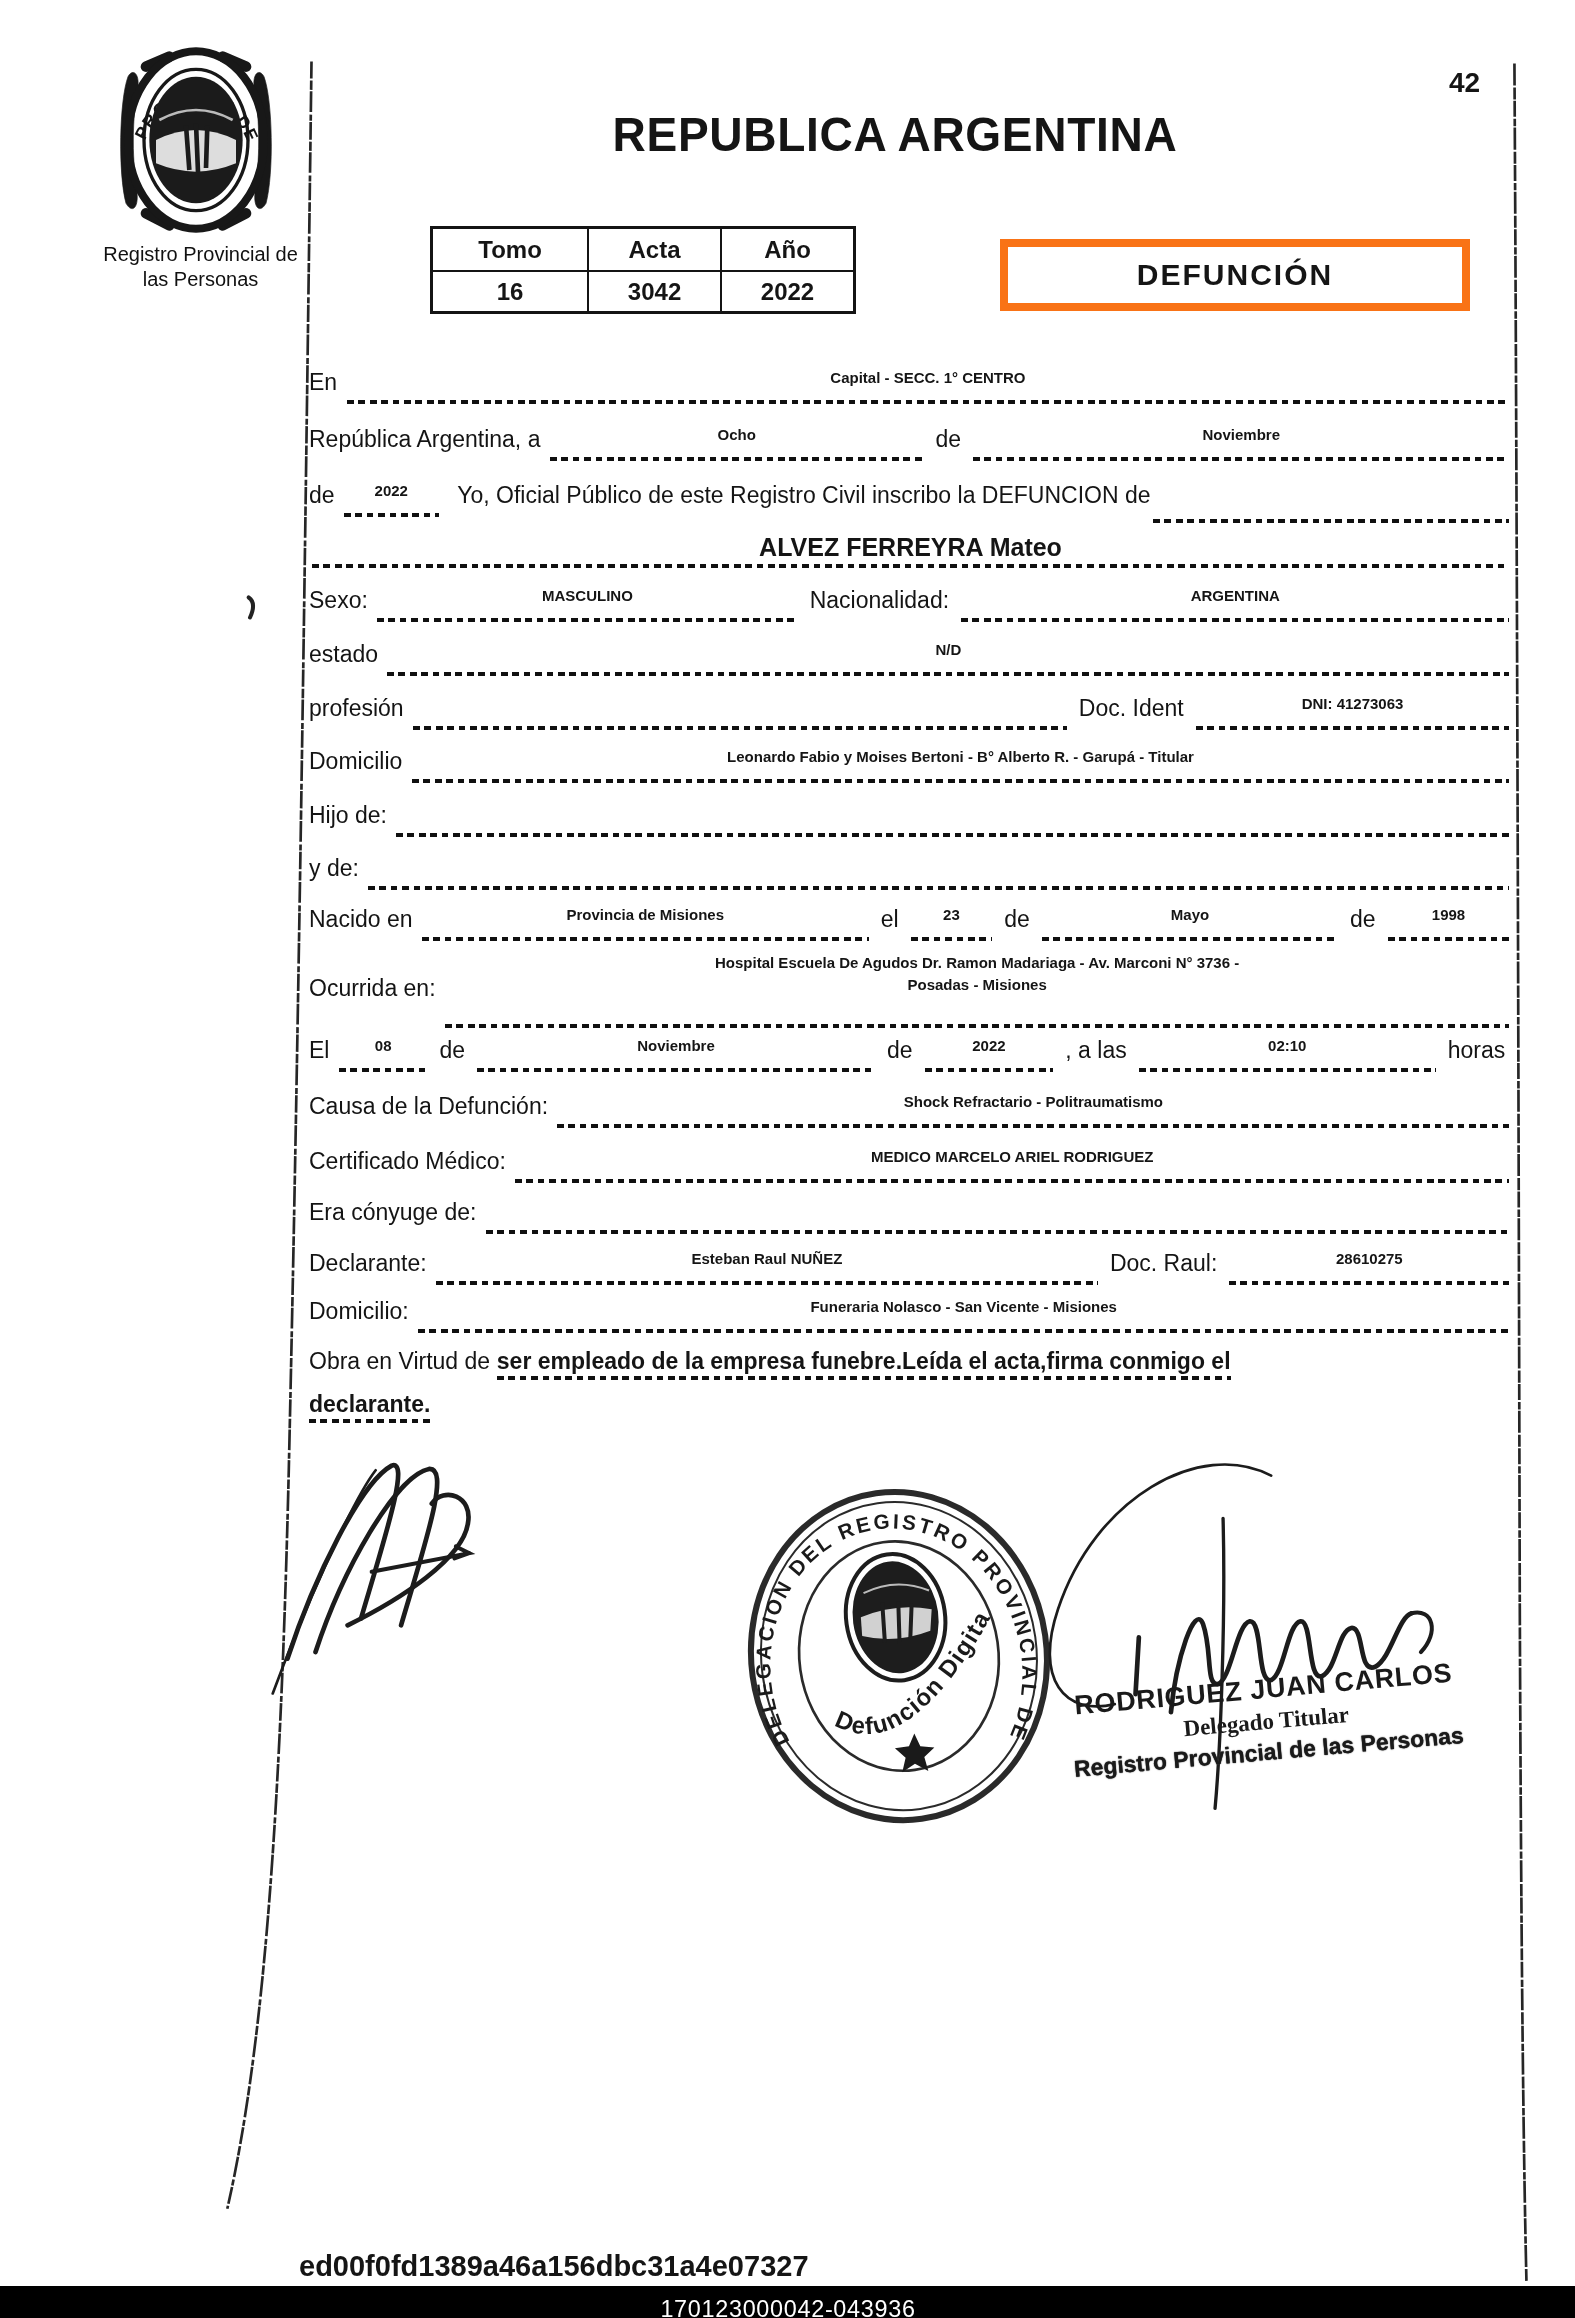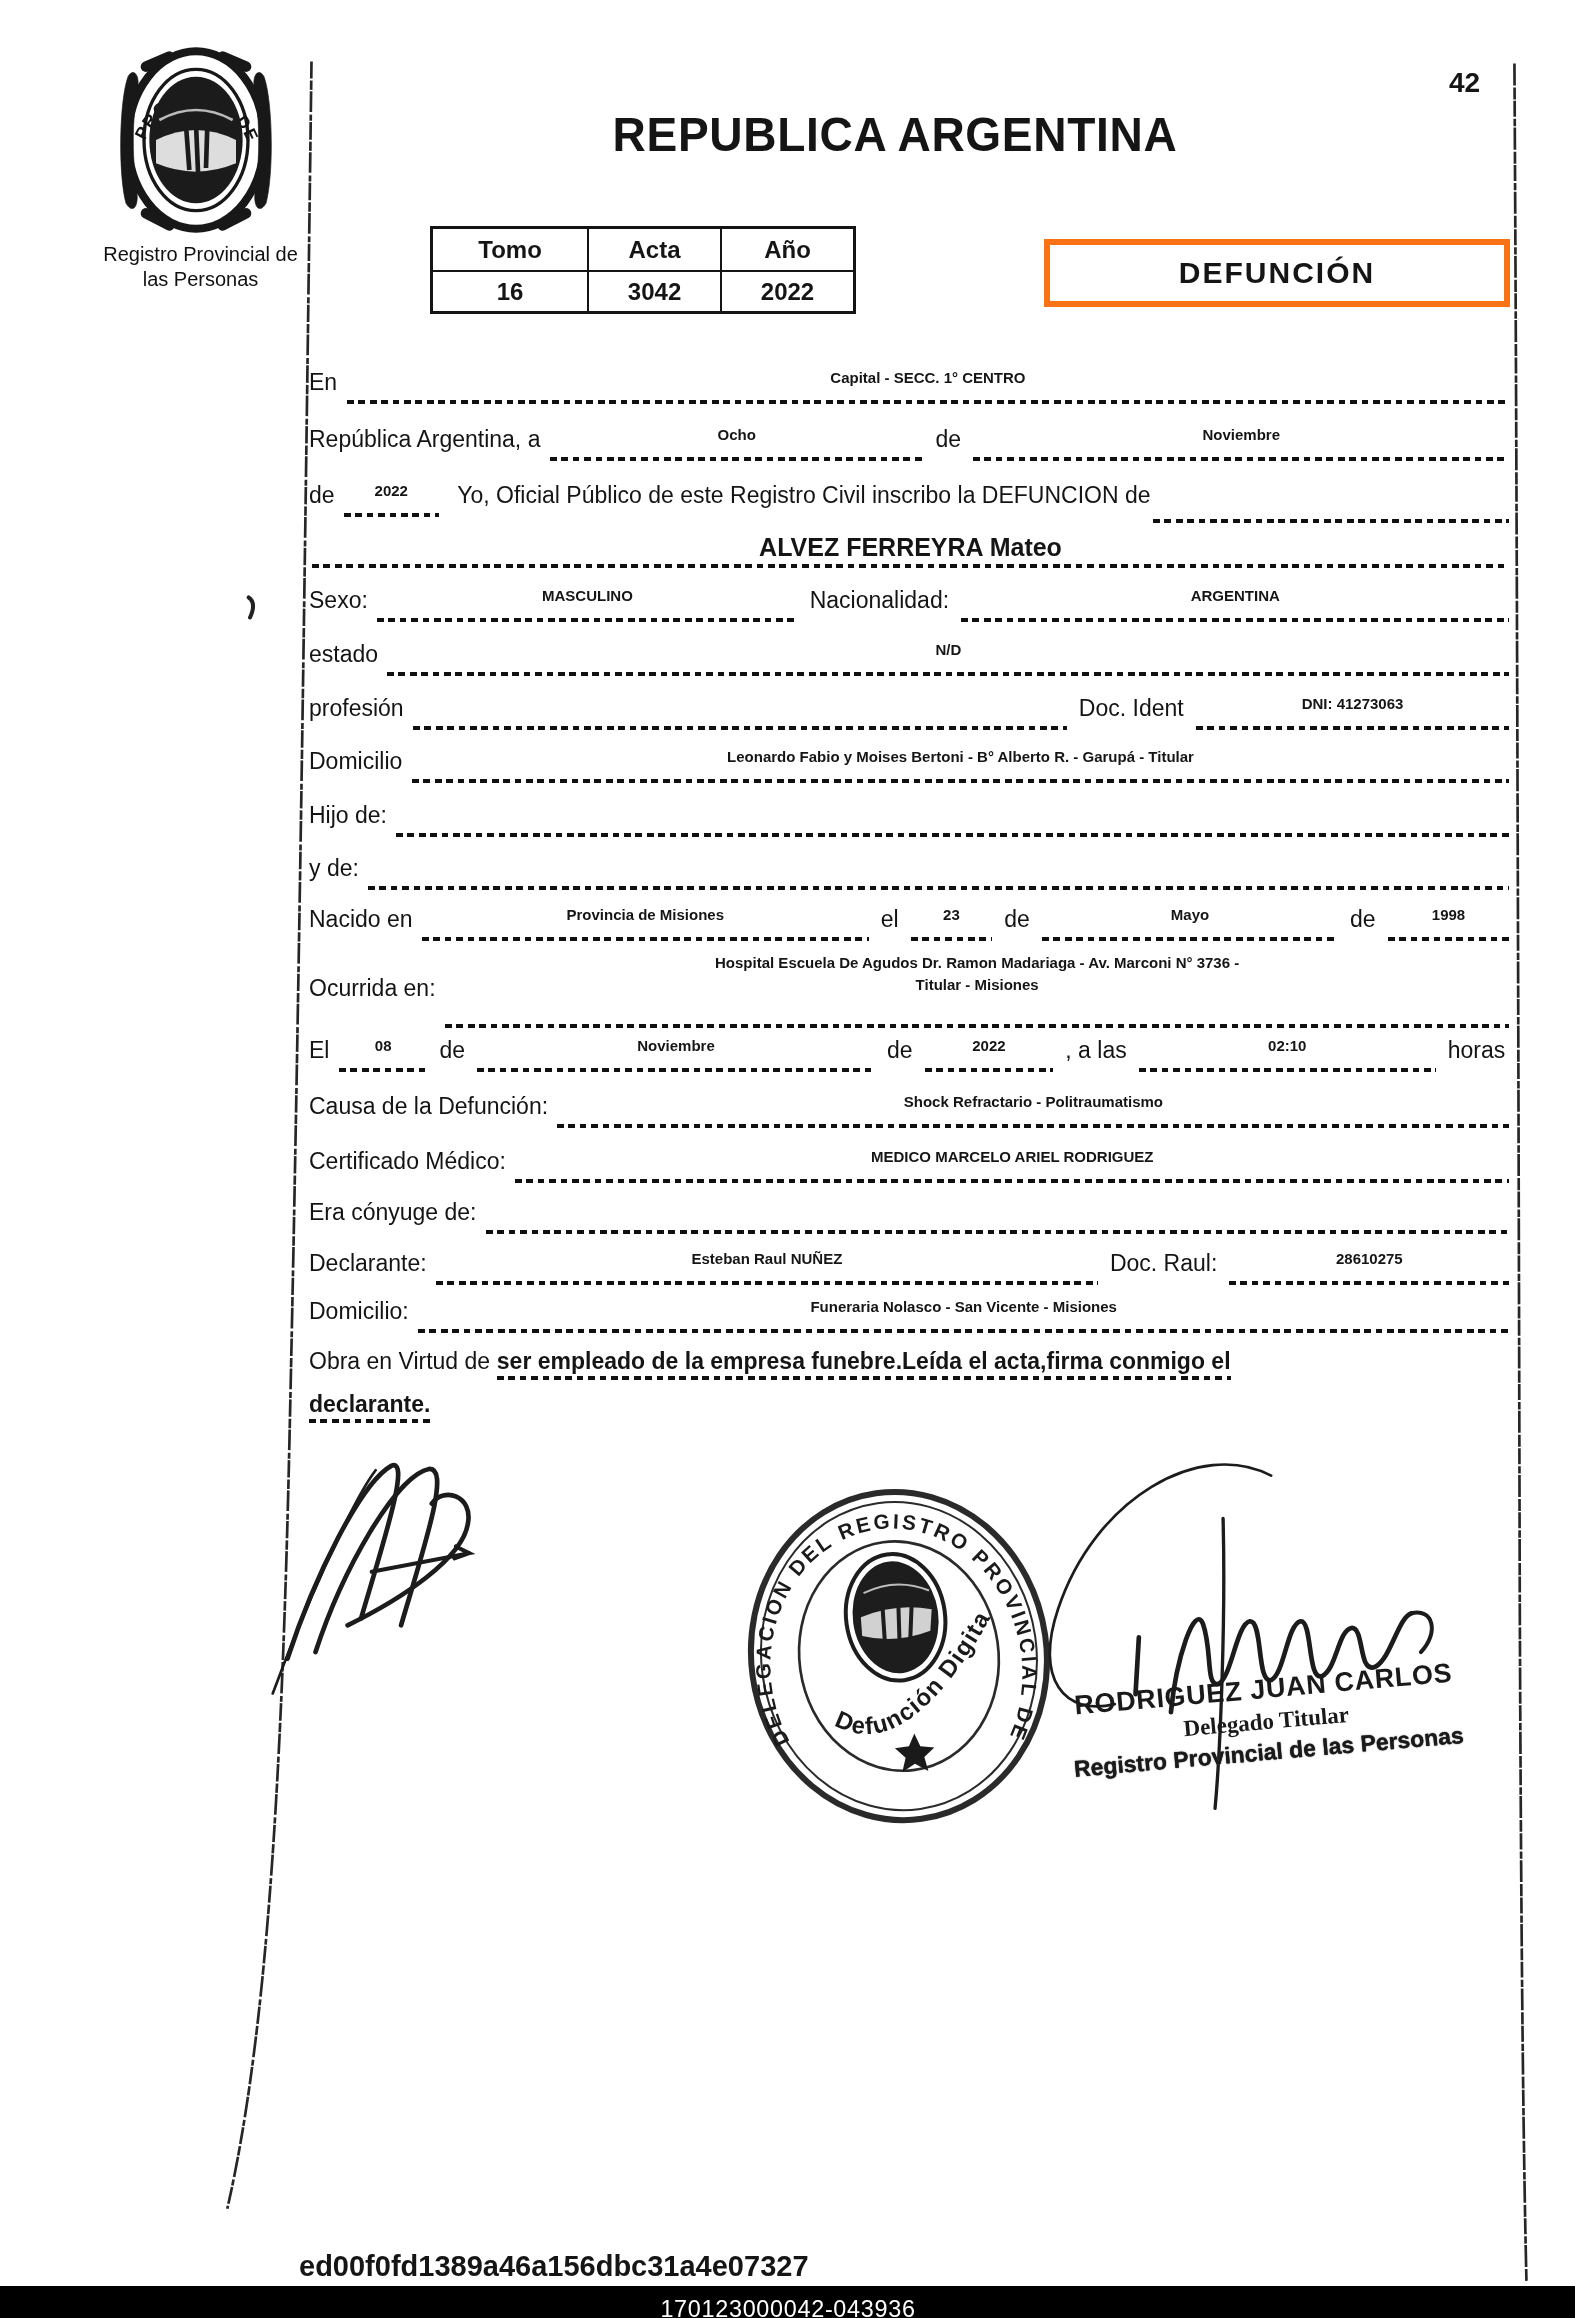--- a/index.html
+++ b/index.html
@@ -10,22 +10,22 @@
   #org-name{left:80px;top:242px;width:241px;text-align:center;font-size:20px;line-height:25px;color:#111;}
   #doc-title{left:374px;top:107px;width:1042px;text-align:center;font-size:48px;font-weight:bold;
              letter-spacing:0.7px;transform:scaleX(.96);transform-origin:center;}
   #page-number{left:1449px;top:67px;width:74px;font-size:28px;font-weight:bold;}
   
   #acta-table{left:430px;top:226px;width:426px;height:82px;border:3.3px solid #141414;border-collapse:collapse;}
   #acta-table td{border:2.7px solid #141414;text-align:center;font-size:24px;vertical-align:middle;}
   #acta-table .hdr td{font-weight:600;height:39px;}
   #acta-table .valr td{font-weight:bold;height:37px;}
   
-  #record-type-box{left:1000px;top:239px;width:454px;height:56px;border:6px solid #f97316;
-                   display:flex;align-items:center;justify-content:center;margin-left:44px;}
+  #record-type-box{left:1000px;top:239px;width:454px;height:56px;border:8px solid #f97316;
+                   display:flex;align-items:center;justify-content:center;}
   #record-type-box span{font-size:30px;font-weight:600;letter-spacing:2px;}
   
   .row{position:absolute;left:309px;width:1203px;display:flex;align-items:flex-start;}
   .lbl{font-size:23px;white-space:nowrap;padding:0 6.7px 0 0;color:#141414;}
   .lbl.mid{padding:0 9.4px;}
   .seg{position:relative;height:35px;text-align:center;font-size:15px;font-weight:bold;white-space:nowrap;}
   .seg::after{content:"";position:absolute;left:2.7px;right:2.7px;bottom:0;height:4px;
       background-image:repeating-linear-gradient(90deg,#101010 0 6.7px,transparent 6.7px 11.4px);}
   .seg.grow{flex:1 1 0;}
   .plain{font-size:23px;white-space:nowrap;}
@@ -171,21 +171,21 @@
     <span class="lbl mid">de</span>
     <span class="seg grow">Mayo</span>
     <span class="lbl mid">de</span>
     <span class="seg" style="width:127px">1998</span>
   </div>
 
   <div class="row" style="top:954px">
     <span class="lbl" style="padding-top:21.4px">Ocurrida en:</span>
     <span class="seg grow big">
       <span class="l1" style="display:block">Hospital Escuela De Agudos Dr. Ramon Madariaga - Av. Marconi N° 3736 -</span>
-      <span class="l2" style="display:block">Titular - Misiones</span>
+      <span class="l2" style="display:block">Posadas - Misiones</span>
     </span>
   </div>
 
   <div class="row" style="top:1037px">
     <span class="lbl">El</span>
     <span class="seg" style="width:94px">08</span>
     <span class="lbl mid">de</span>
     <span class="seg grow" style="flex-grow:1.2">Noviembre</span>
     <span class="lbl mid">de</span>
     <span class="seg" style="width:134px">2022</span>

